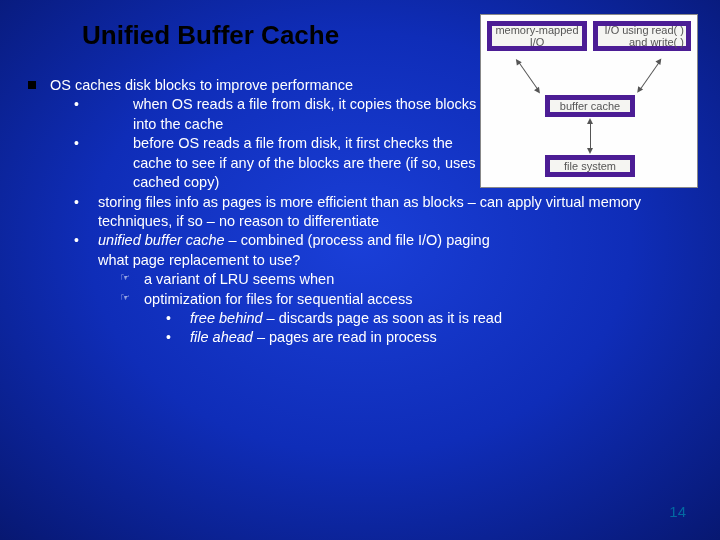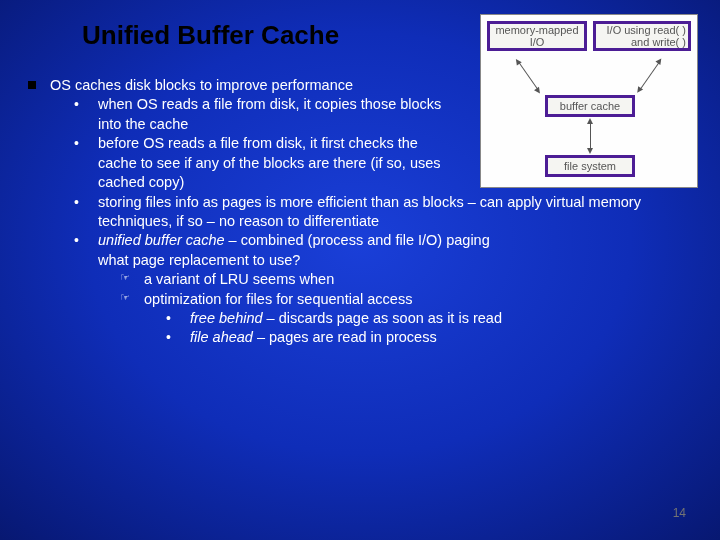--- a/index.html
+++ b/index.html
@@ -22,21 +22,21 @@
     position: absolute;
     top: 14px;
     right: 22px;
     width: 218px;
     height: 174px;
     background: #fefefe;
     border: 1px solid #888;
   }
   .dbox {
     position: absolute;
-    border: 3px solid #4c1d95;
+    border: 5px solid #4c1d95;
     background: #f5f5f2;
     color: #555;
     font-size: 11px;
     text-align: center;
     display: flex;
     align-items: center;
     justify-content: center;
     padding: 2px;
   }
   .arrow-vert {
@@ -67,28 +67,28 @@
   .l2 { display: flex; padding-left: 46px; }
   .l2 .dot { width: 14px; flex: none; font-size: 14px; margin-right: 10px; }
   .l2 .txt { flex: 1; }
   .l3 { display: flex; padding-left: 92px; }
   .l3 .mk { width: 14px; flex: none; font-size: 11px; margin-right: 10px; }
   .l3 .txt { flex: 1; }
   .l4 { display: flex; padding-left: 138px; }
   .l4 .dot { width: 14px; flex: none; font-size: 14px; margin-right: 10px; }
   .l4 .txt { flex: 1; }
   .narrow1 .txt { max-width: 370px; }
-  .narrow2 .txt { max-width: 360px; }
+  .narrow2 .txt { max-width: 360px; margin-left: 35px; }
   .ital { font-style: italic; }
   .pagenum {
     position: absolute;
     bottom: 20px;
     right: 34px;
-    color: #737373;
-    font-size: 12px;
+    color: #0369a1;
+    font-size: 15px;
   }
 </style>
 </head>
 <body>
 
 <div class="title">Unified Buffer Cache</div>
 
 <div class="diagram">
   <div class="dbox" style="top:6px; left:6px; width:100px; height:30px;">memory-mapped I/O</div>
   <div class="dbox" style="top:6px; right:6px; width:98px; height:30px;text-align:right;">I/O using read( ) and write( )</div>

